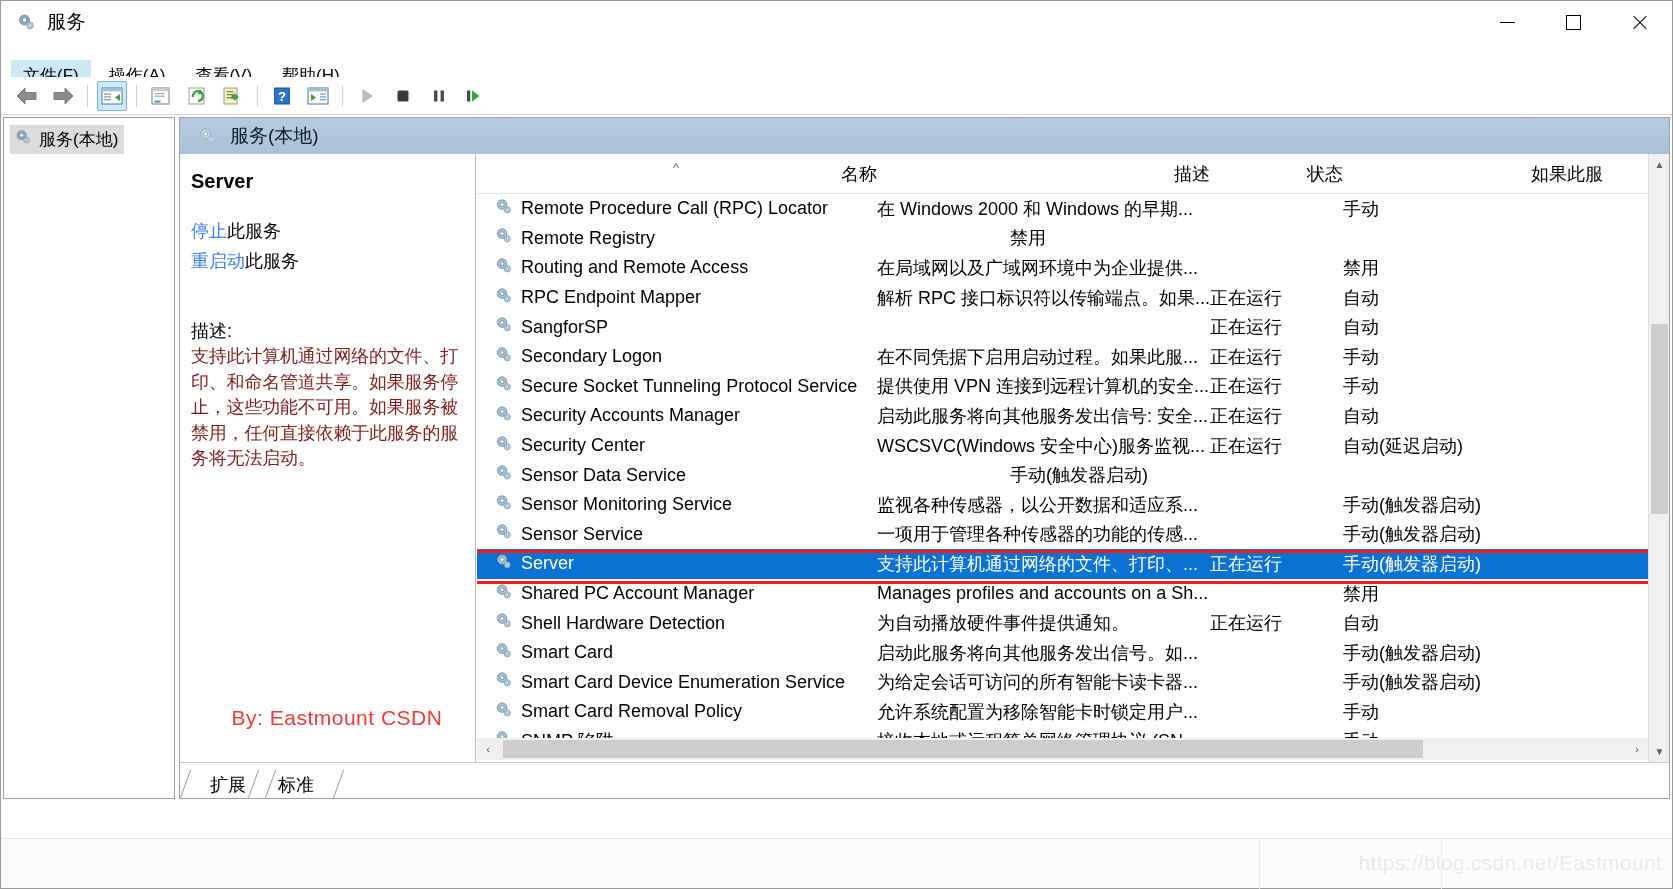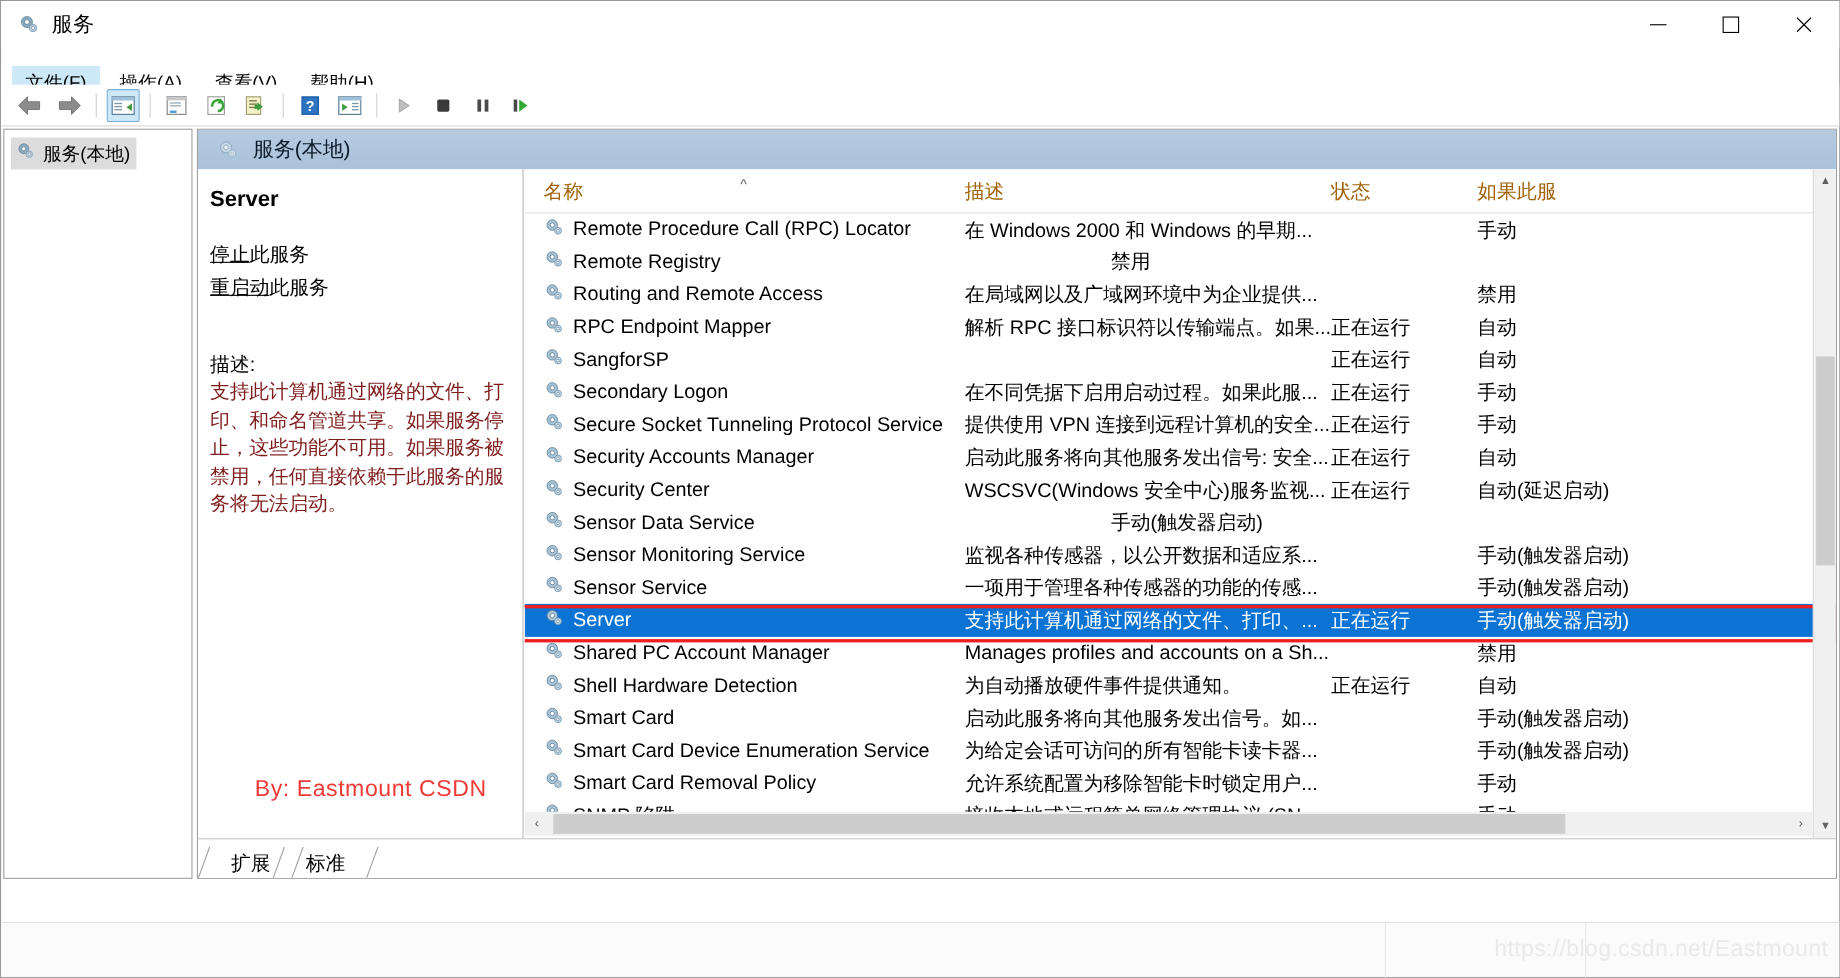--- a/index.html
+++ b/index.html
@@ -99,40 +99,40 @@
   .rp-header .rp-title { margin-left: 12px; font-size: 19px; color: #0c1b2a; }
 
   
   .details {
     position: absolute; left: 0; top: 36px; width: 296px; height: 608px;
     background: #ffffff; padding: 16px 12px 0 11px;
     border-right: 1px solid #b9b9b9;
   }
   .det-title { font-size: 20px; font-weight: bold; color: #000; margin-bottom: 26px; }
   .det-link-line { font-size: 18px; color: #000; margin-bottom: 6px; }
-  .det-link { color: #000000; text-decoration: underline; cursor: pointer; }
+  .det-link { color: #3b82f6; cursor: pointer; }
   .det-desc-label { font-size: 18px; color: #000; margin-top: 46px; }
   .det-desc-body { font-size: 18px; color: #7f1d1d; line-height: 1.42; margin-top: 1px;
                    letter-spacing: -0.2px; }
   .byline {
     position: absolute; left: 22px; top: 552px; width: 270px;
     text-align: center; color: #f03a36; font-size: 21px; letter-spacing: .5px;
   }
 
   
   .listwrap {
     position: absolute; left: 297px; top: 36px; right: 0; height: 608px;
     background: #ffffff; overflow: hidden;
   }
   .col-head {
     display: flex; height: 40px; align-items: flex-end; position: relative;
     border-bottom: 1px solid #e0e0e0;
   }
   .col-head .ch {
-    font-size: 18px; color: #a16207; padding-bottom: 7px;
+    font-size: 18px; color: #000000; padding-bottom: 7px; text-align: right;
   }
   .ch-sortmark {
     position: absolute; left: 196px; top: 6px; font-size: 13px; color: #666;
   }
   .c-name  { width: 400px; padding-left: 17px; }
   .c-desc  { width: 333px; }
   .c-state { width: 133px; }
   .c-start { width: 260px; }
 
   .rows { position: relative; }

